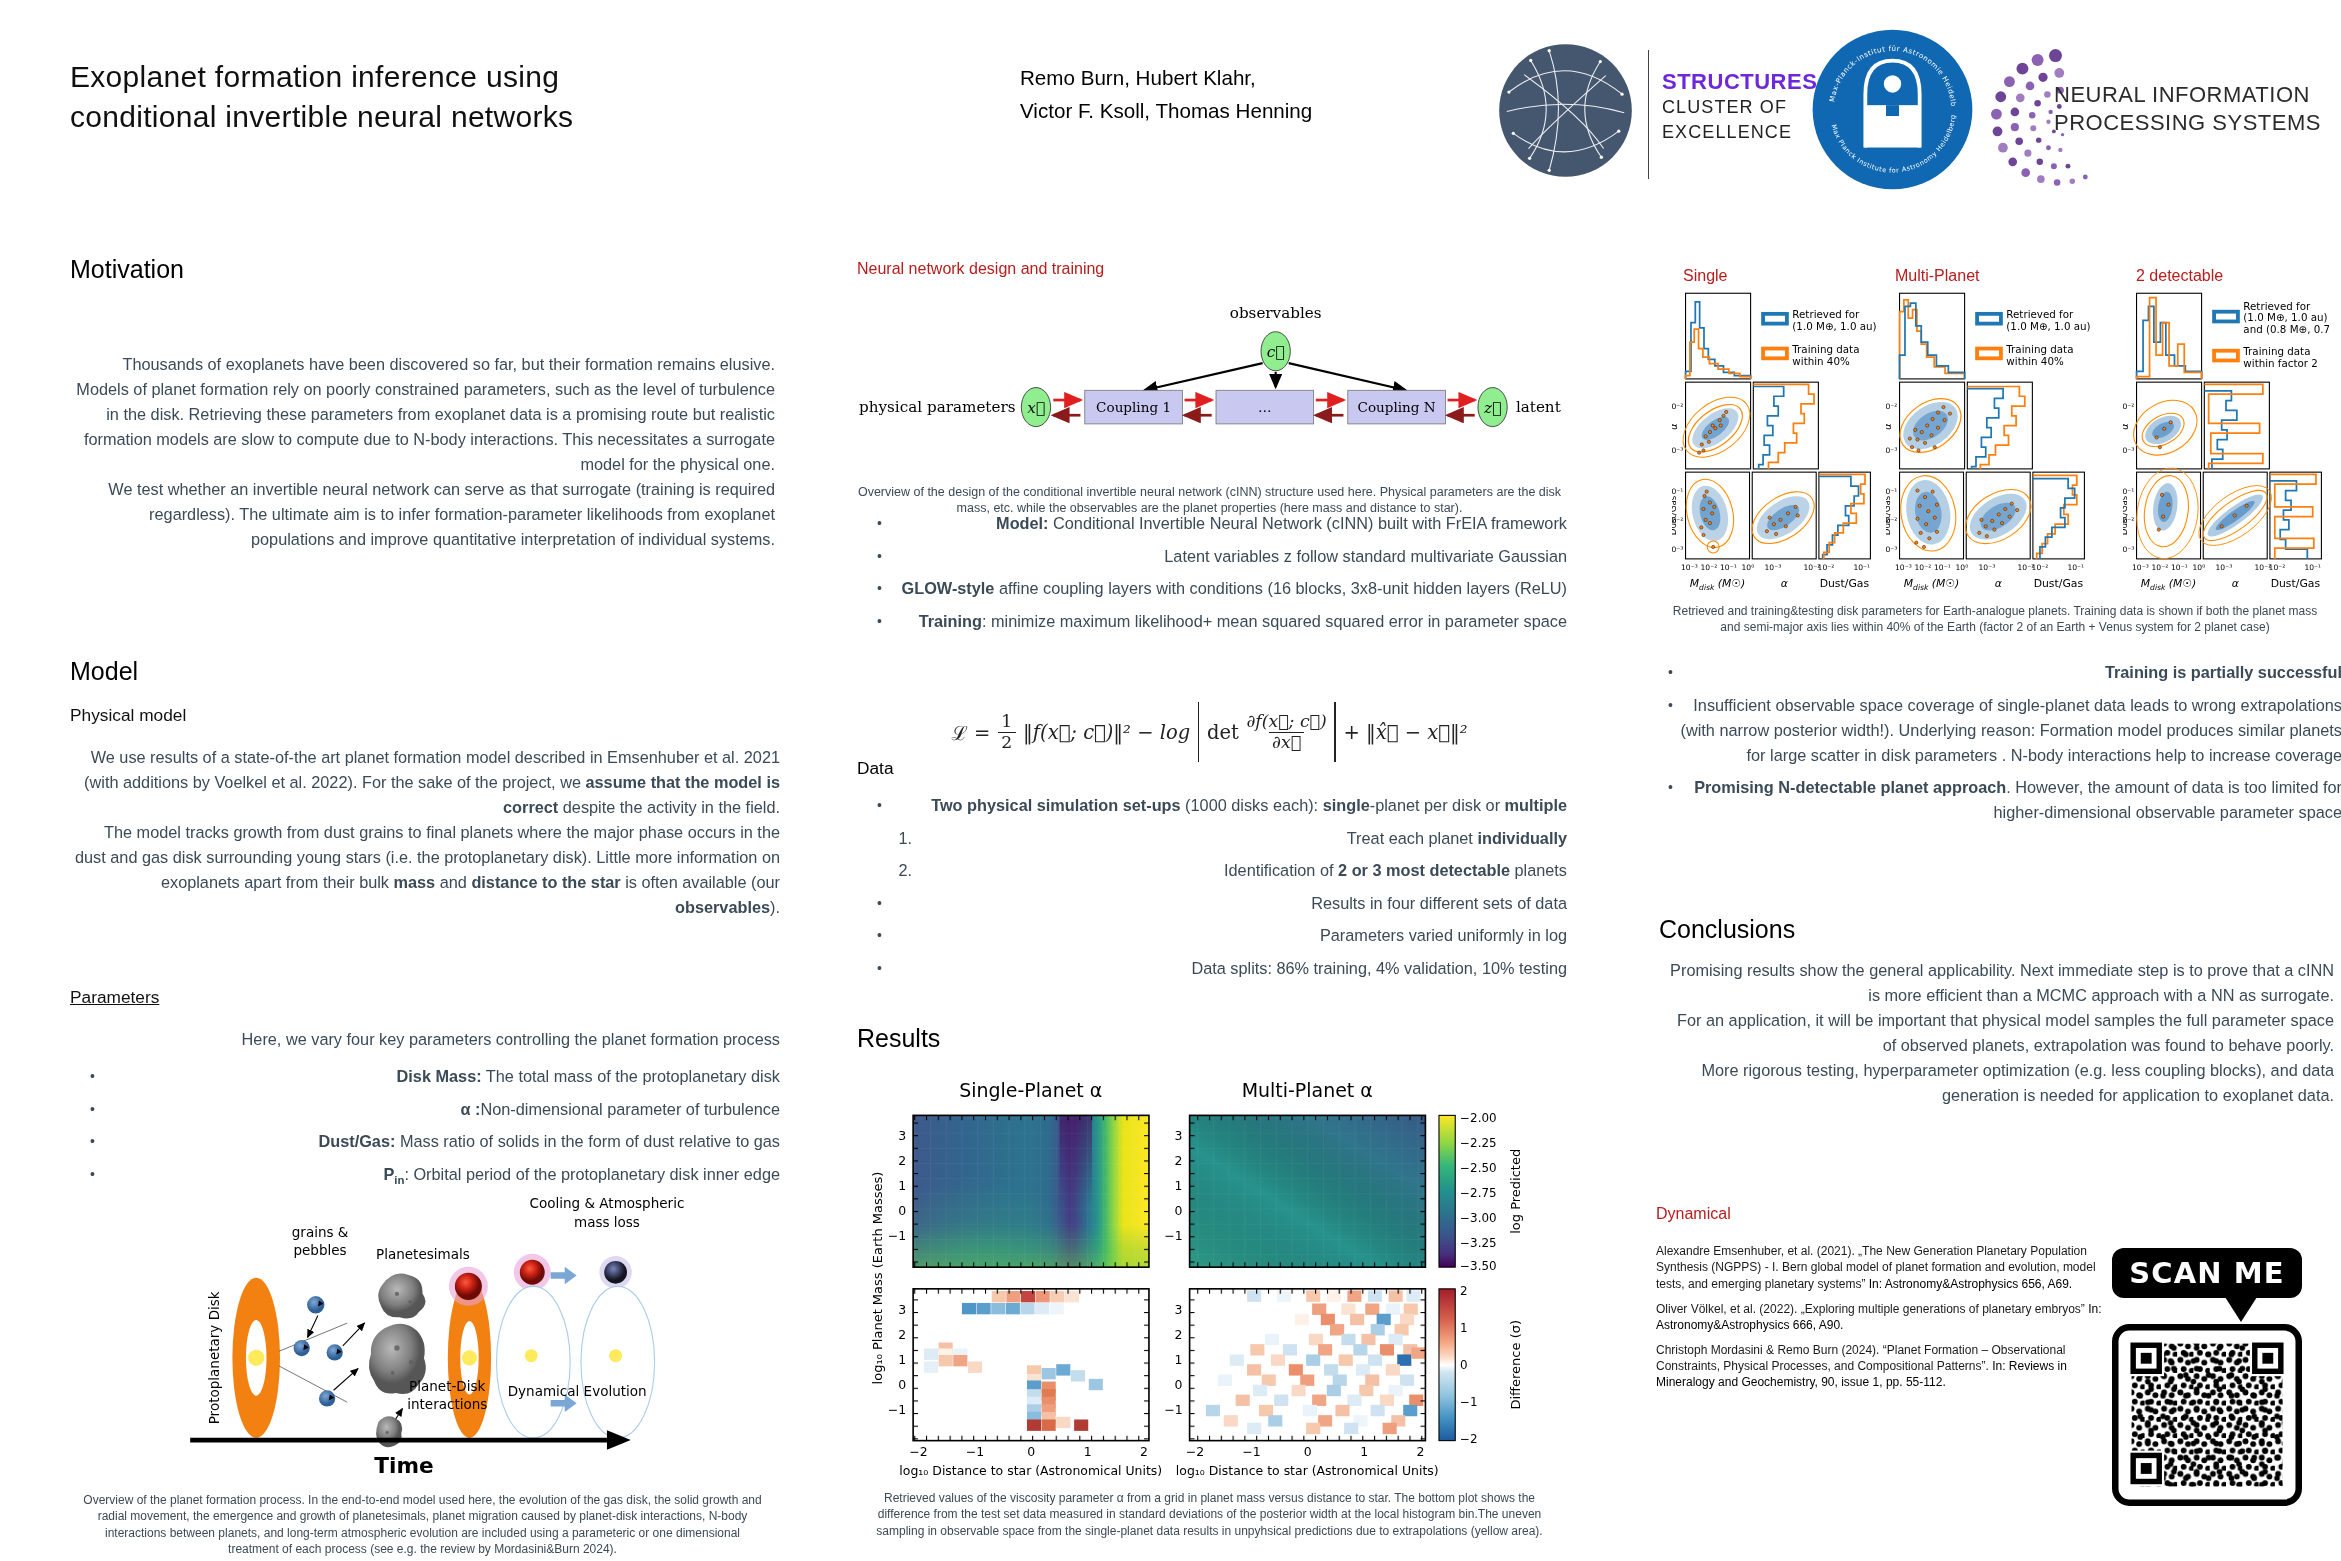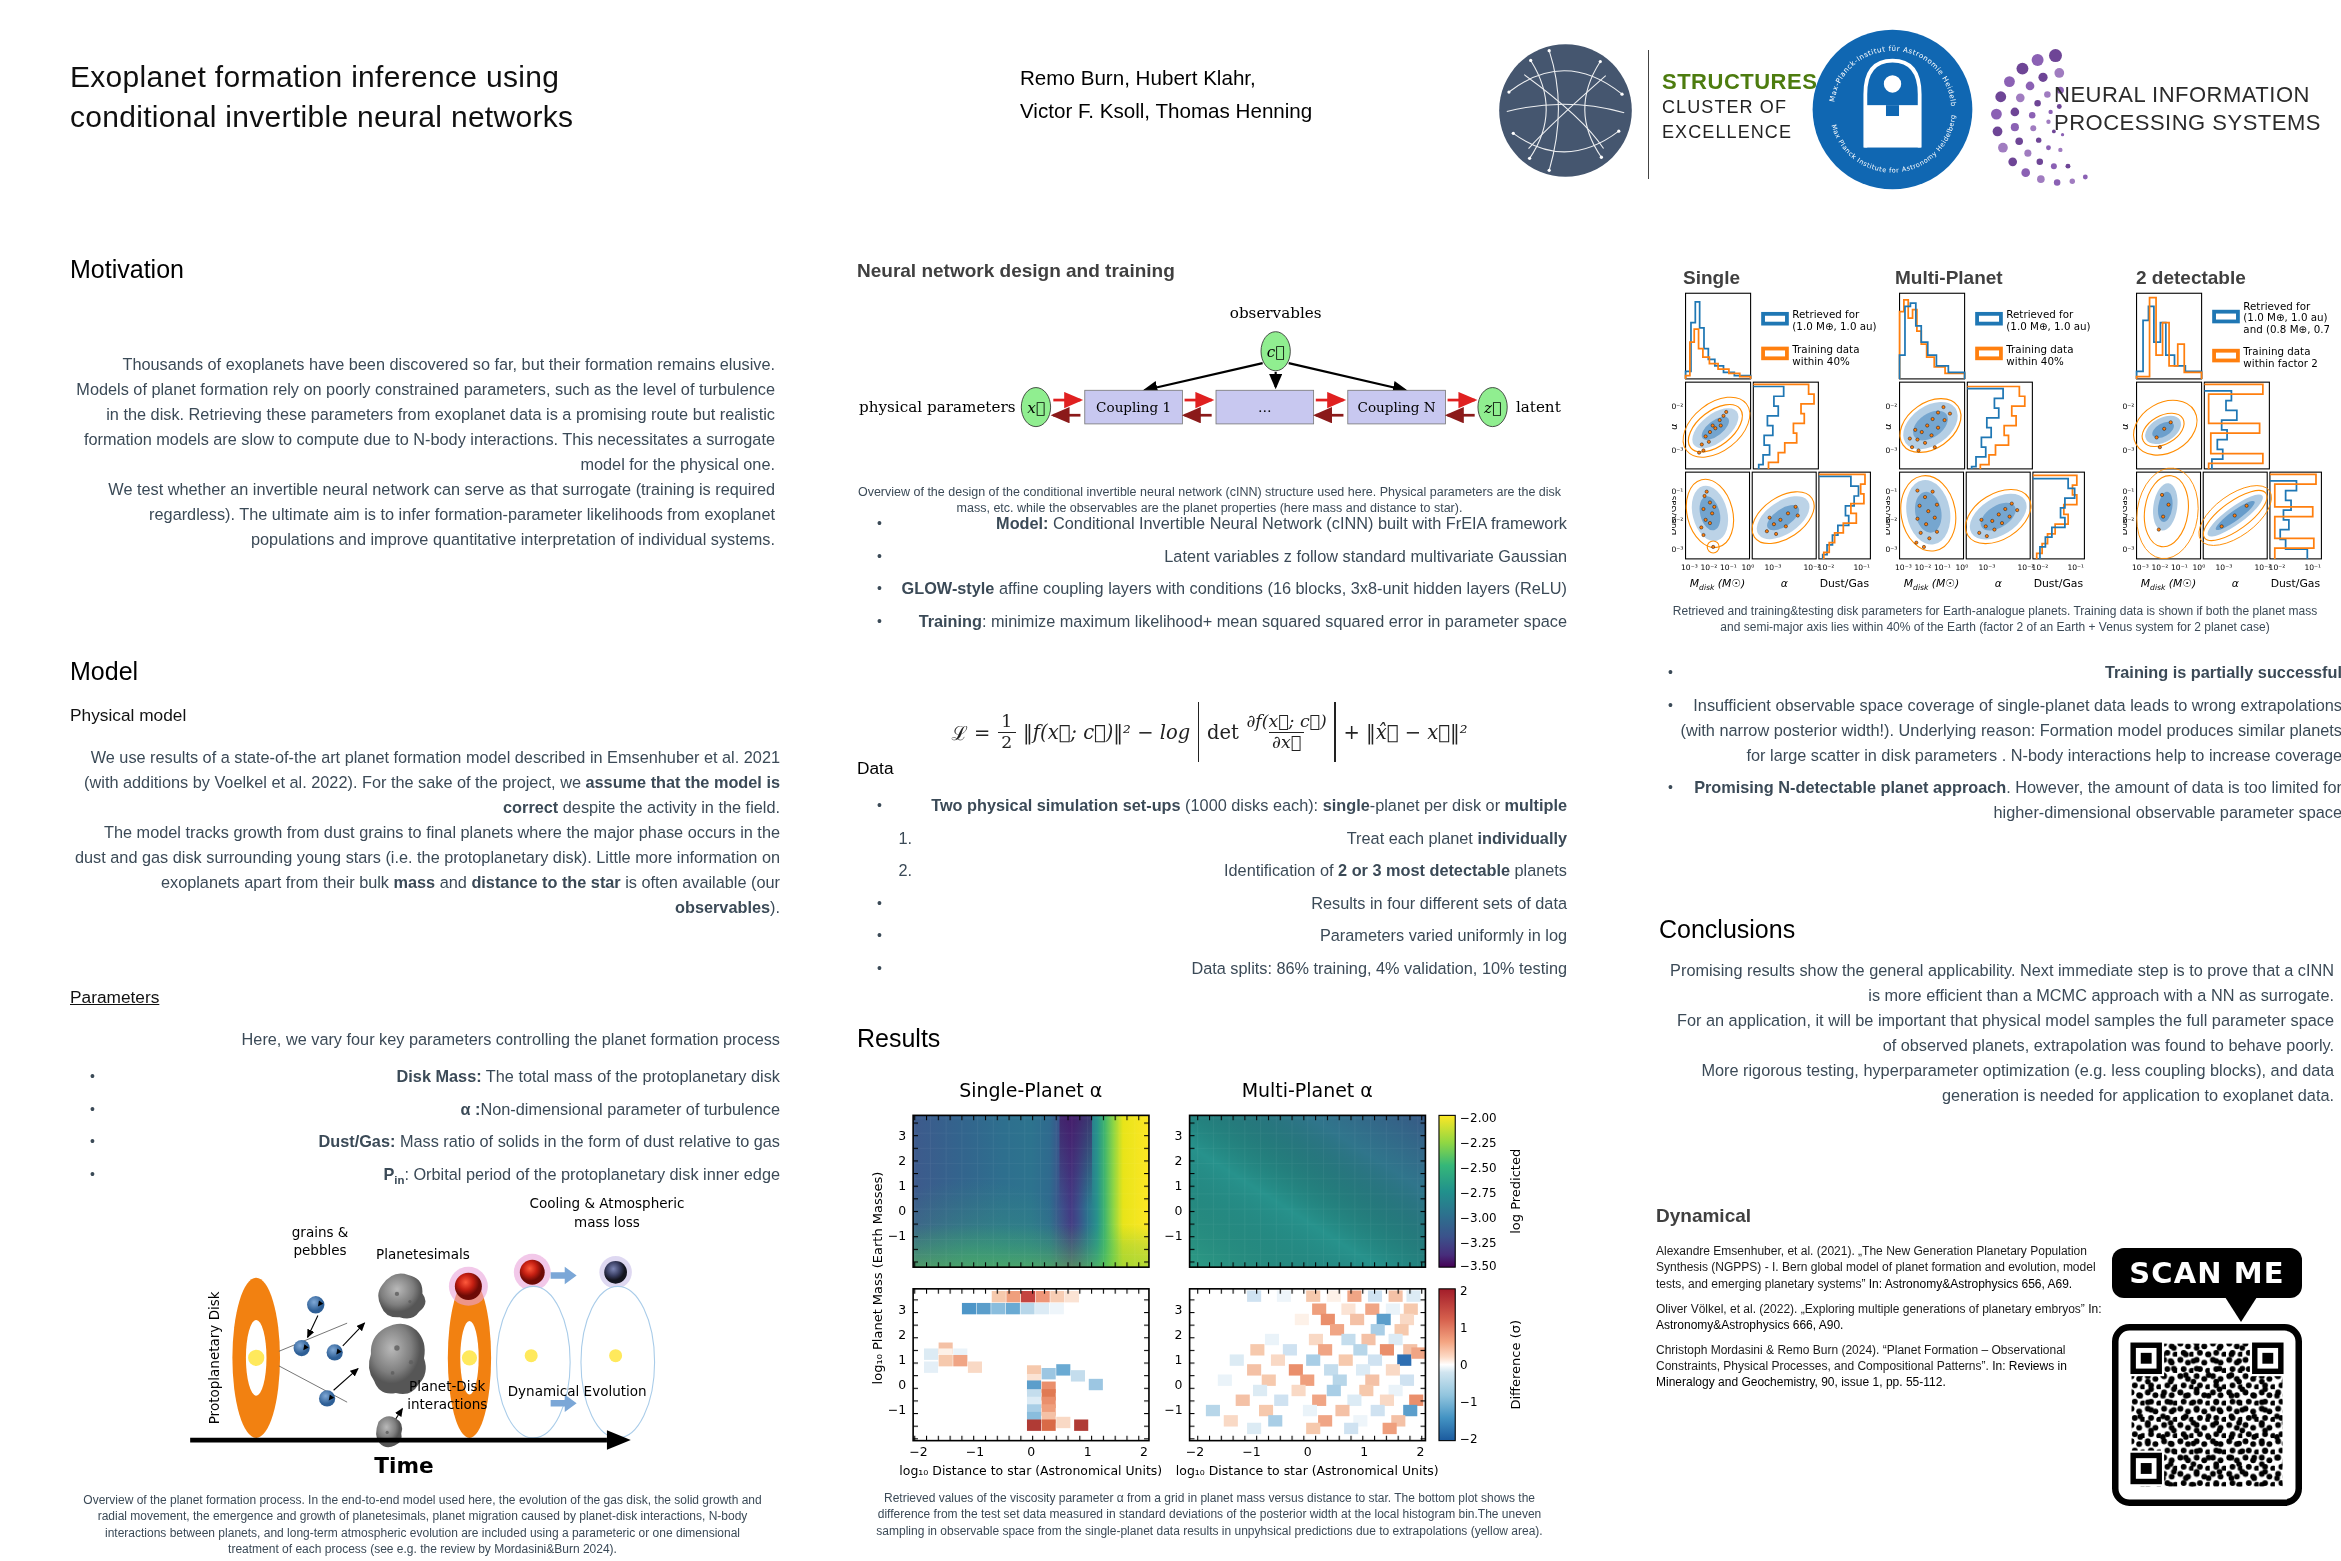--- a/index.html
+++ b/index.html
@@ -1,34 +1,34 @@
 <!DOCTYPE html>
 <html style="font-size:8.7px"><head>
 <meta charset="utf-8">
 <style>
   html,body{margin:0;padding:0;background:#ffffff;}
   body{width:2342px;height:1561px;position:relative;font-family:"Liberation Sans",sans-serif;color:#3b4a57;overflow:hidden;}
   .abs{position:absolute;}
   .title{font-size:30px;line-height:40px;color:#101010;font-weight:500;letter-spacing:0.3px;}
   .authors{font-size:20.6px;line-height:33px;color:#000;}
   .h1{font-size:25px;color:#000;font-weight:500;}
-  .h2{font-size:19px;color:#404040;font-weight:700;}
+  .h2{font-size:16px;color:#b91c1c;font-weight:400;}
   .h3{font-size:17.3px;color:#111;font-weight:400;}
   .body-t{font-size:16.3px;line-height:25px;color:#3b4a57;text-align:right;}
   .small-t{font-size:12px;line-height:16.3px;color:#3b4a57;}
   .cap{text-align:center;}
   .b{font-weight:700;}
   .row{display:flex;margin-bottom:7.6px;}
   .row .dot{width:25px;flex:none;font-size:14px;}
   .row .num{width:30px;flex:none;}
   .row .txt{flex:1;}
   .sub{font-size:70%;vertical-align:sub;}
   .link{color:#000000;}
   .ref{font-size:12px;line-height:16.3px;color:#1a1a1a;margin-bottom:8.7px;}
-  .structxt1{font-size:22px;font-weight:800;color:#4d7c0f;letter-spacing:0.5px;}
+  .structxt1{font-size:22px;font-weight:800;color:#6d28d9;letter-spacing:0.5px;}
   .structxt2{font-size:18px;font-weight:300;color:#222;letter-spacing:1.1px;line-height:25px;}
   .neurtxt{font-size:22px;font-weight:500;color:#2b2b2b;letter-spacing:0.5px;line-height:28px;}
   .formula{display:flex;align-items:center;justify-content:center;gap:7.6px;font-family:"DejaVu Serif",serif;font-size:19.5px;color:#222;}
   .formula .frac{display:inline-flex;flex-direction:column;align-items:center;font-size:17.3px;line-height:19.5px;}
   .formula .frac .den{border-top:1.1px solid #222;padding:0 3.3px;}
   .formula .bigbar{width:1.6px;height:60px;background:#222;}
   .formula .it{font-style:italic;}
   .scanbadge{background:#000;border-radius:12px;color:#fff;display:flex;align-items:center;justify-content:center;font-size:29px;font-weight:700;font-family:"DejaVu Sans",sans-serif;letter-spacing:1.1px;}
   .scanptr{width:0;height:0;border-left:16.3px solid transparent;border-right:16.3px solid transparent;border-top:25px solid #000;}
   svg text{font-family:"DejaVu Sans",sans-serif;}

